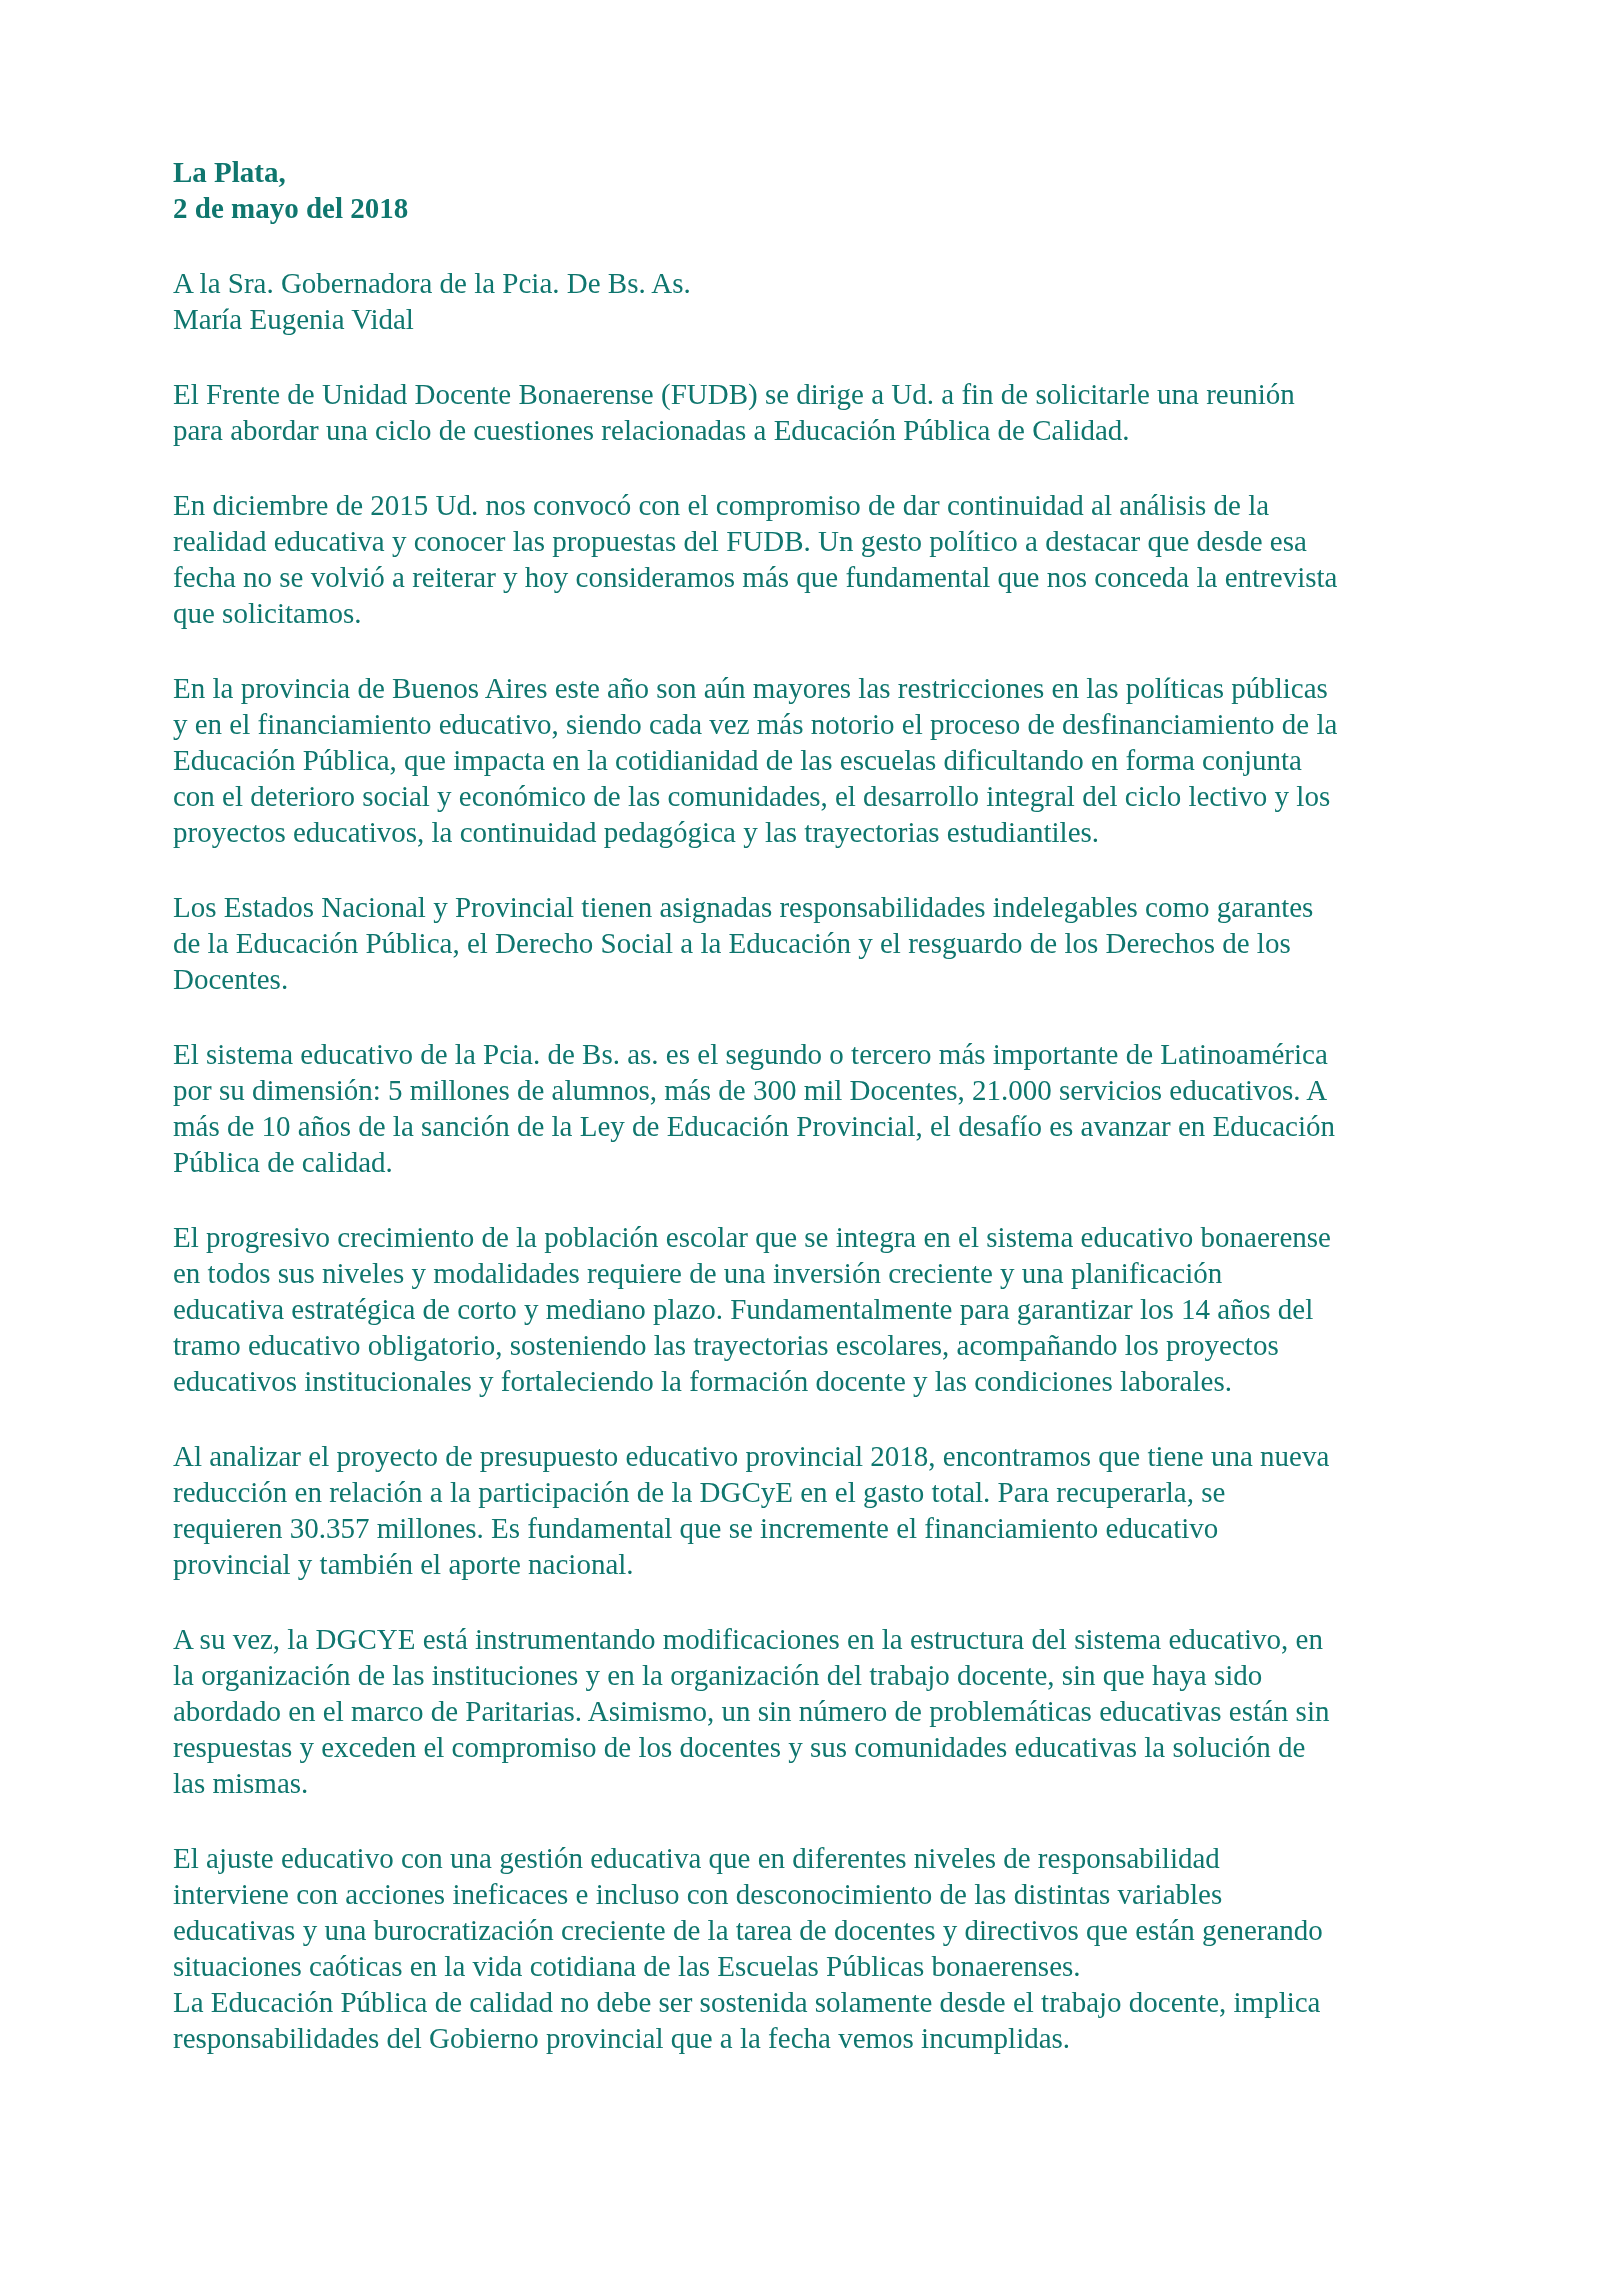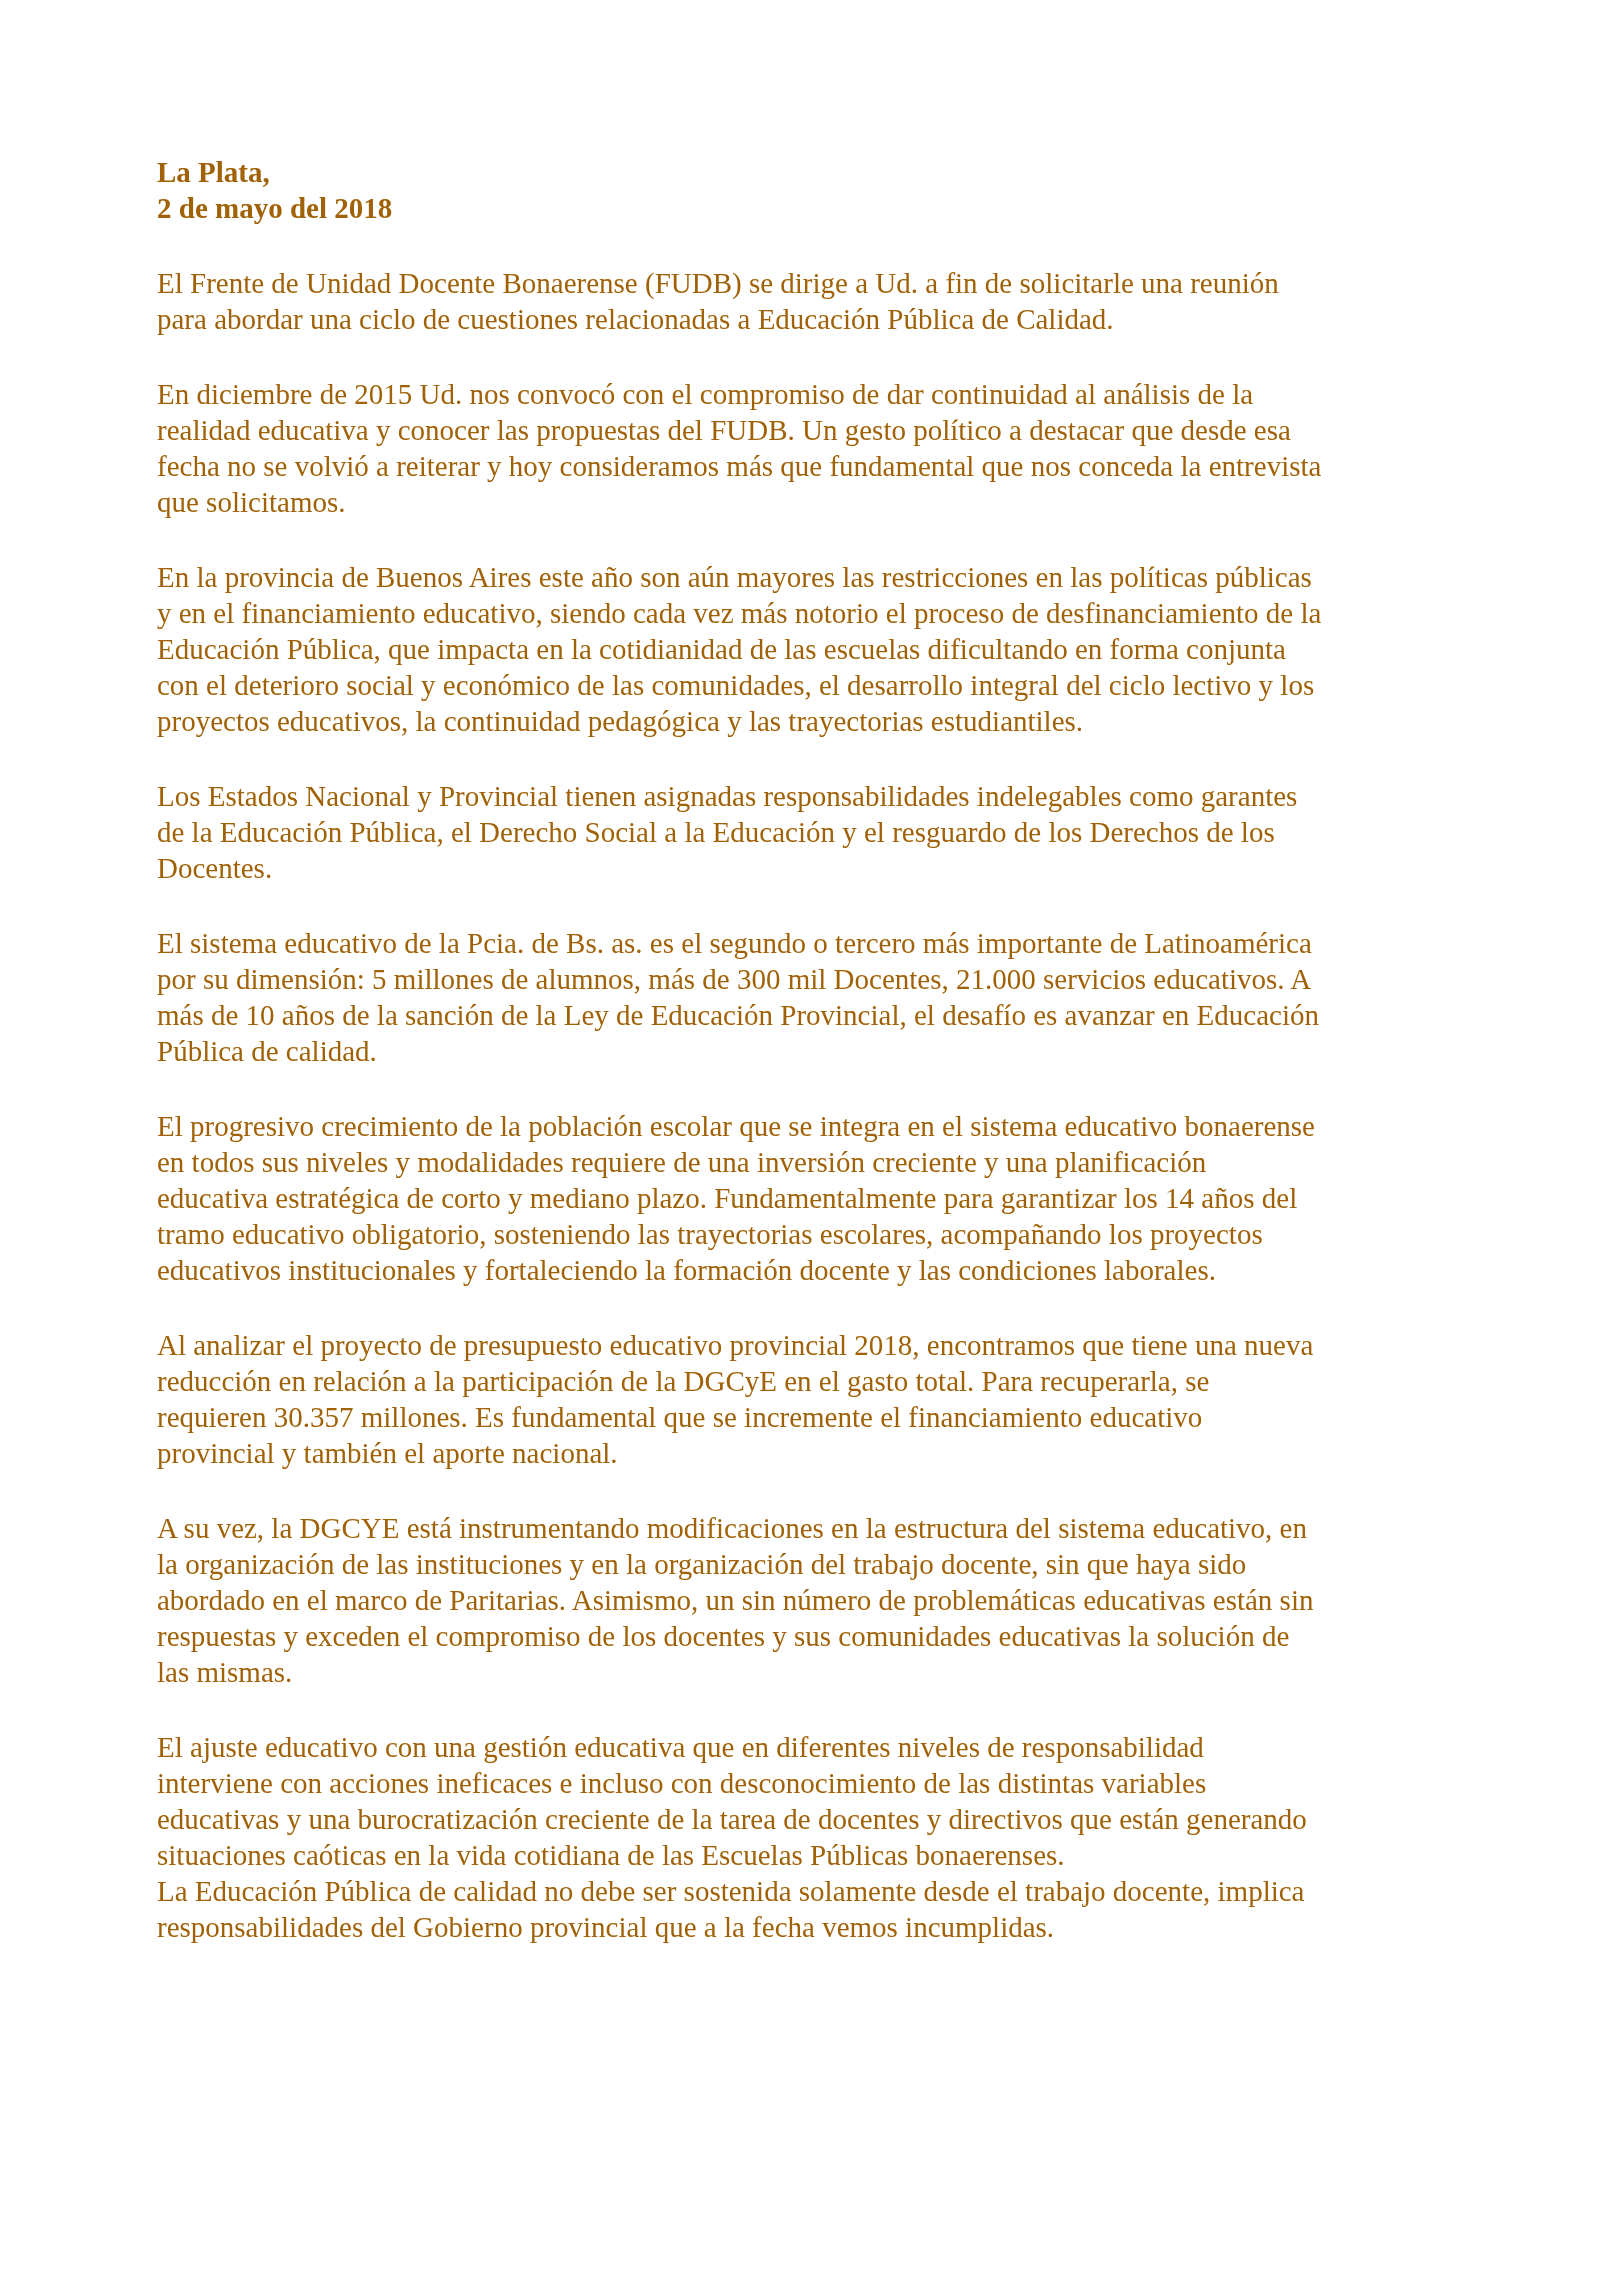--- a/index.html
+++ b/index.html
@@ -18,37 +18,39 @@
     width: 1622px;
     height: 2295px;
     padding: 154px 147px 0 157px;
     background: #ffffff;
     color: #000000;
   }
   .block {
     font-size: 29px;
     line-height: 36px;
     white-space: pre;          
-    margin: 0 0 39px 0;
-    color: #a16207;
+    margin: 0 0 39px 16px;
+    color: #0f766e;
   }
   .block.bold {
     font-weight: bold;
   }
   .block:last-child {
     margin-bottom: 0;
   }
 </style>
 </head>
 <body>
 
 <div class="page">
   <div class="block bold">La Plata,
 2 de mayo del 2018</div>
 
+  <div class="block">A la Sra. Gobernadora de la Pcia. De Bs. As.
+María Eugenia Vidal</div>
 
   <div class="block">El Frente de Unidad Docente Bonaerense (FUDB) se dirige a Ud. a fin de solicitarle una reunión
 para abordar una ciclo de cuestiones relacionadas a Educación Pública de Calidad.</div>
   <div class="block">En diciembre de 2015 Ud. nos convocó con el compromiso de dar continuidad al análisis de la
 realidad educativa y conocer las propuestas del FUDB. Un gesto político a destacar que desde esa
 fecha no se volvió a reiterar y hoy consideramos más que fundamental que nos conceda la entrevista
 que solicitamos.</div>
   <div class="block">En la provincia de Buenos Aires este año son aún mayores las restricciones en las políticas públicas
 y en el financiamiento educativo, siendo cada vez más notorio el proceso de desfinanciamiento de la
 Educación Pública, que impacta en la cotidianidad de las escuelas dificultando en forma conjunta

